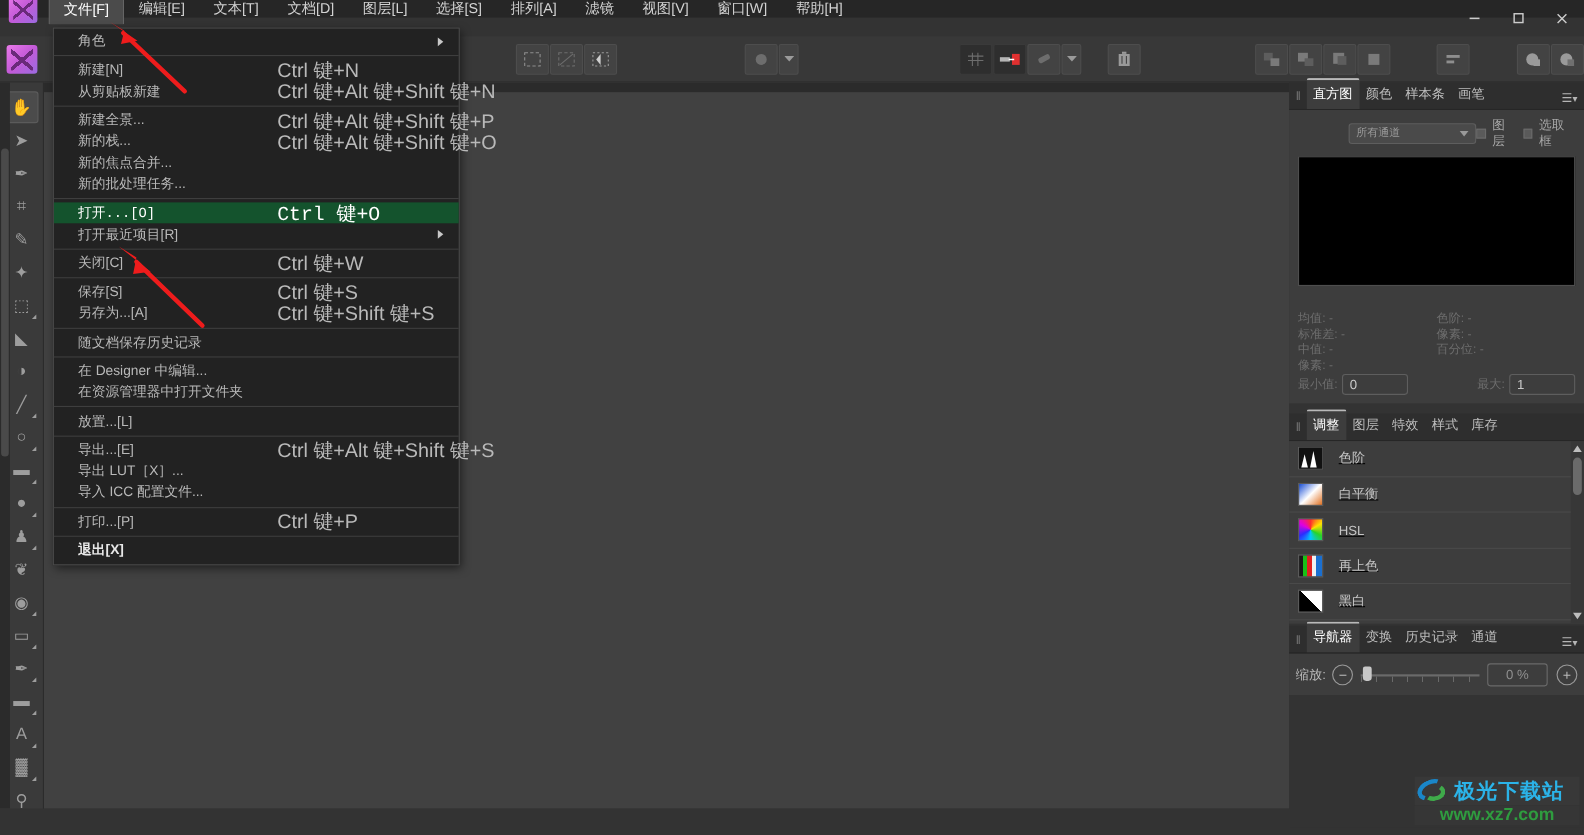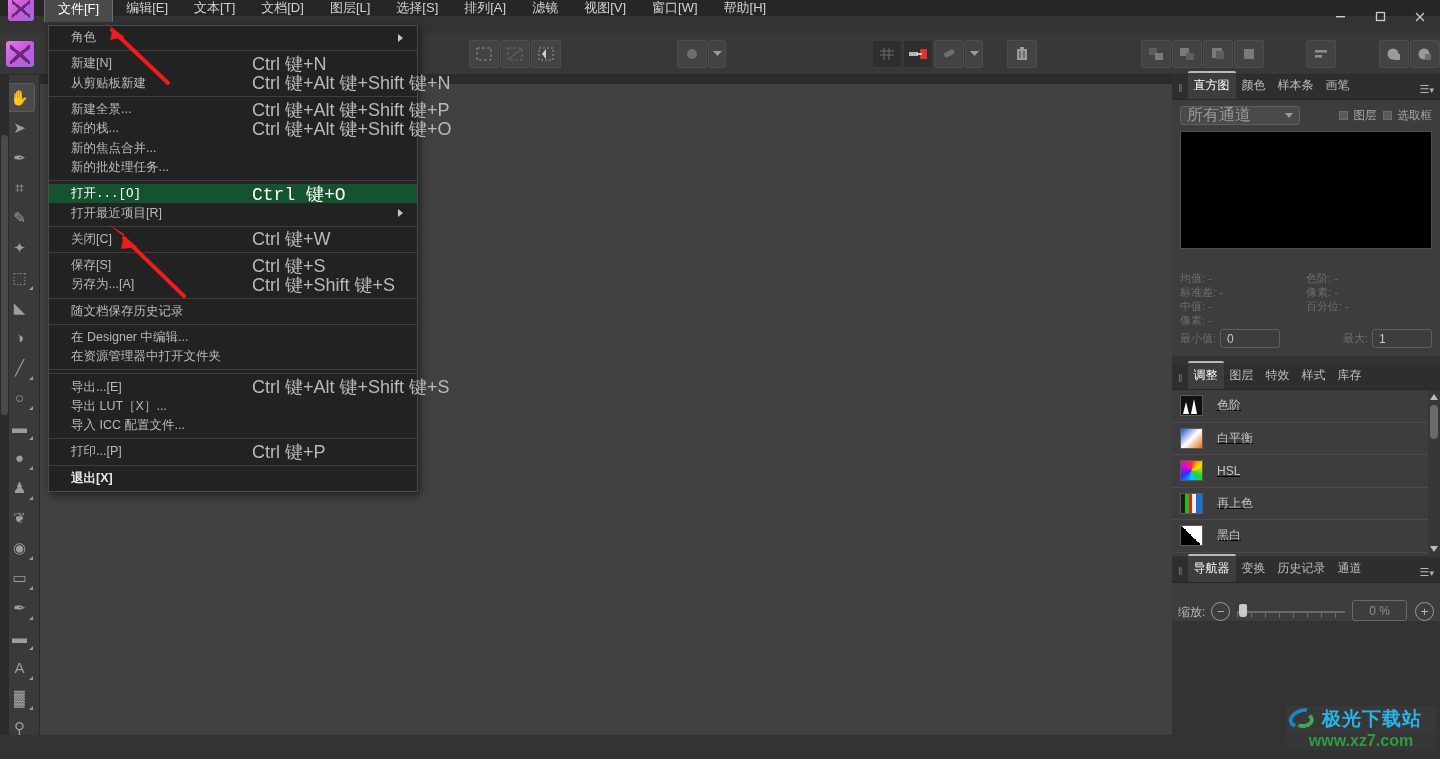--- a/index.html
+++ b/index.html
@@ -122,22 +122,23 @@
   }
   .grip { color:#7a7a7a; font-size:11px; padding:0 6px 5px 2px; letter-spacing:-1px; }
   .ptab { font-size:12px; color:#bdbdbd; padding:4px 6px 5px 6px; }
   .ptab.active { color:#ffffff; background:#3d3d3d; border-top:2px solid #b9b9b9; border-radius:2px 2px 0 0; }
   .pmenu { position:absolute; right:6px; bottom:4px; color:#b5b5b5; font-size:11px; line-height:9px; letter-spacing:0; }
 
   .hist-body { background:#3d3d3d; padding:6px 8px 8px 8px; }
   .selrow { display:flex; align-items:center; }
   .select {
     width:120px; height:19px; background:#4a4a4a; border:1px solid #5e5e5e; border-radius:3px;
-    color:#9a9a9a; font-size:16px; display:flex; align-items:center; padding:0 6px;
+    color:#9a9a9a; font-size:10px; display:flex; align-items:center; padding:0 6px;
     position:relative;
+    margin-left:46px;
   }
   .select .caret { position:absolute; right:6px; width:0;height:0;
     border-left:4px solid transparent;border-right:4px solid transparent;border-top:5px solid #9a9a9a;}
   .chkgrp { margin-left:auto; display:flex; align-items:center; gap:6px; }
   .chk { width:9px;height:9px;background:#5a5a5a;border:1px solid #6a6a6a;display:inline-block;}
   .chklabel { color:#a8a8a8; font-size:11.5px; }
   .histogram { margin-top:6px; height:118px; background:#000000; border:1px solid #4e4e4e; }
   .stats { margin-top:22px; position:relative; height:56px; font-size:11px; color:#6d6d6d; }
   .stat { position:absolute; }
   .minmax { margin-top:2px; display:flex; align-items:center; font-size:11px; color:#6d6d6d; }
@@ -148,21 +149,21 @@
   .adj-row { height:32.5px; display:flex; align-items:center; padding-left:8px; border-bottom:1px solid #4a4a4a; }
   .adj-icon { width:23px; height:21px; border:1px solid #5a5a5a; flex:none; }
   .adj-label { margin-left:14px; font-size:12px; color:#c6c6c6; }
   .adj-scroll { position:absolute; right:0; top:0; width:12px; height:100%; background:#373737;}
   .adj-scroll .up, .adj-scroll .down { position:absolute; left:2px; width:0;height:0;
     border-left:4px solid transparent; border-right:4px solid transparent; }
   .adj-scroll .up { top:4px; border-bottom:6px solid #bdbdbd; }
   .adj-scroll .down { bottom:4px; border-top:6px solid #bdbdbd; }
   .adj-scroll .thumb { position:absolute; left:2px; top:15px; width:8px; height:34px; background:#6a6a6a; border-radius:4px;}
 
-  .nav-body { background:#3d3d3d; height:38px; display:flex; align-items:flex-end; padding:0 6px; }
+  .nav-body { background:#3d3d3d; height:38px; display:flex; align-items:center; padding:0 6px; }
   .zoomlabel { color:#b9b9b9; font-size:12px; margin-right:6px; }
   .circbtn { width:19px;height:19px;border:1px solid #9a9a9a;border-radius:50%;
     display:flex;align-items:center;justify-content:center;color:#b9b9b9;font-size:13px;flex:none;}
   .slider { position:relative; flex:1; height:19px; margin:0 7px; }
   .slider .track { position:absolute; left:0; top:9px; width:100%; height:2px; background:#6a6a6a;}
   .slider .ticks { position:absolute; left:0; top:11px; width:100%; height:5px;
      background-image: repeating-linear-gradient(to right,#6a6a6a 0 1px, transparent 1px 14px);}
   .slider .knob { position:absolute; left:2px; top:2px; width:8px; height:13px; background:#c8c8c8; border-radius:2px 2px 3px 3px;}
   .zoomval { width:55px; height:21px; background:#3d3d3d; border:1px solid #6a6a6a; border-radius:3px;
     color:#8f8f8f; font-size:12px; display:flex; align-items:center; justify-content:center; flex:none; margin-right:8px;}
@@ -562,20 +563,23 @@
         <span class="label">随文档保存历史记录</span>
       </div>
       <div class="msep"></div>
       <div class="mrow">
         <span class="label">在 Designer 中编辑...</span>
       </div>
       <div class="mrow">
         <span class="label">在资源管理器中打开文件夹</span>
       </div>
       <div class="msep"></div>
+      <div class="mrow">
+        <span class="label">放置...[L]</span>
+      </div>
       <div class="msep"></div>
       <div class="mrow">
         <span class="label">导出...[E]</span>
         <span class="accel">Ctrl 键+Alt 键+Shift 键+S</span>
       </div>
       <div class="mrow">
         <span class="label">导出 LUT［X］...</span>
       </div>
       <div class="mrow">
         <span class="label">导入 ICC 配置文件...</span>

